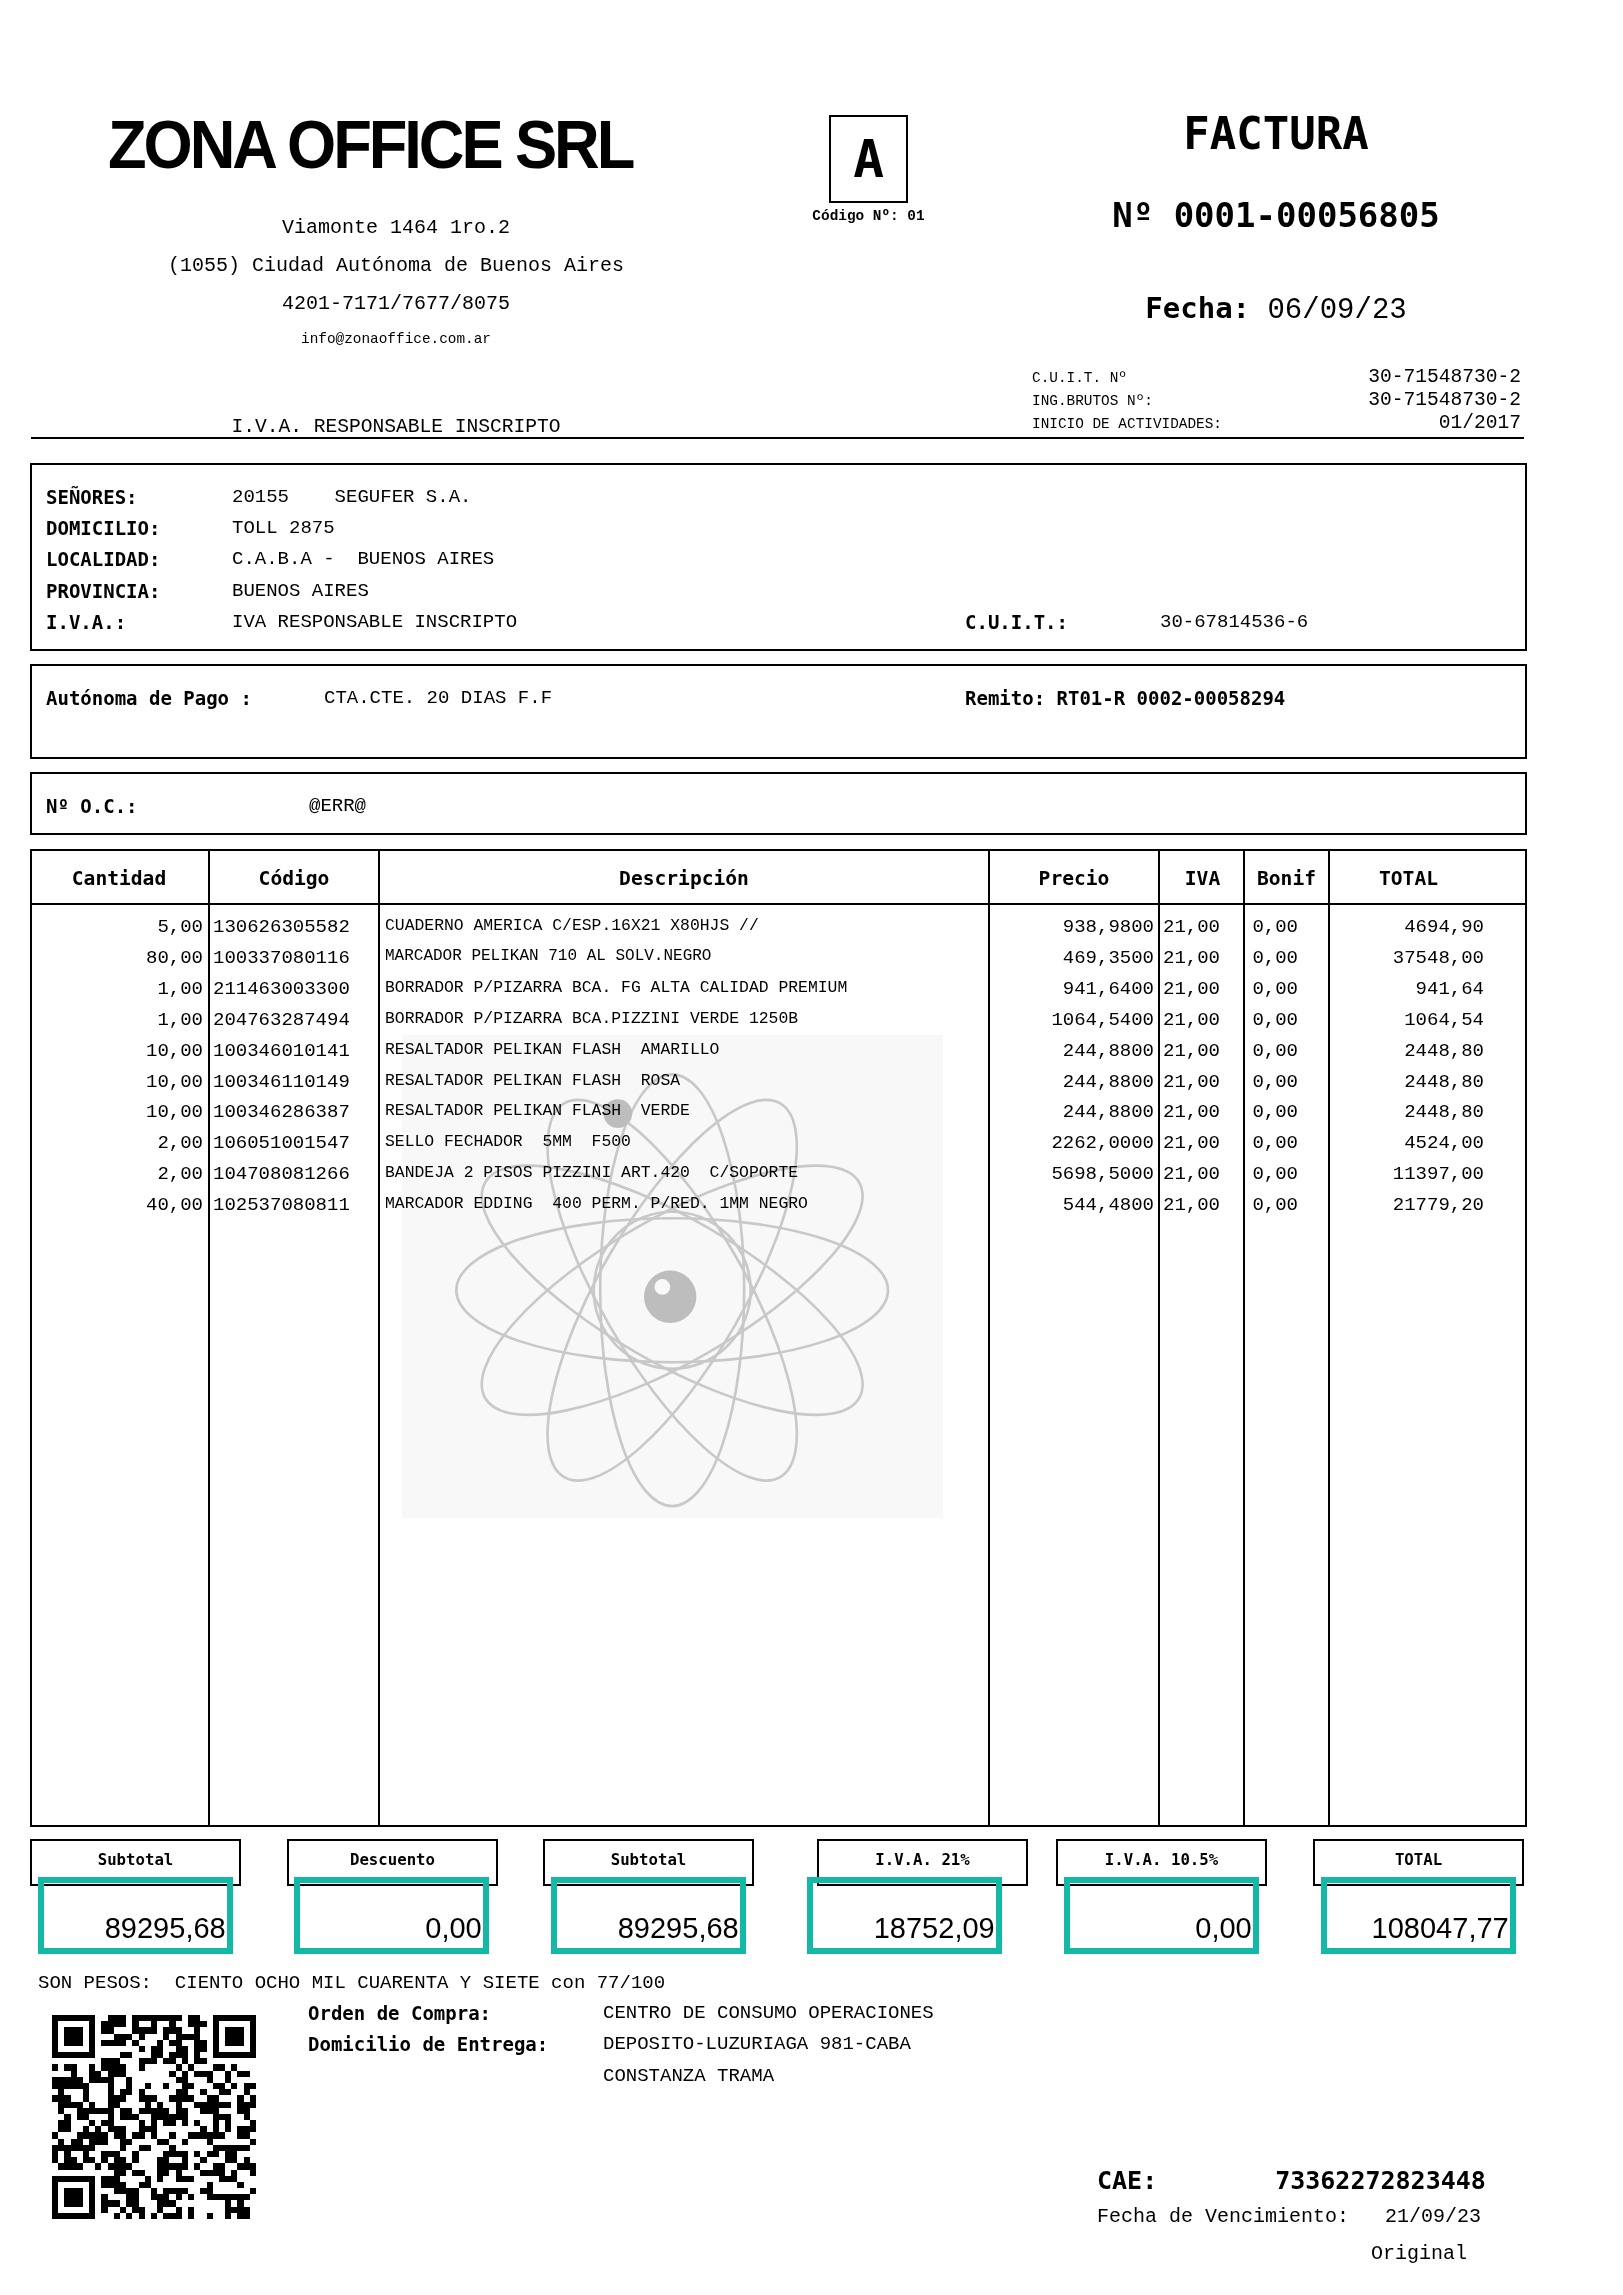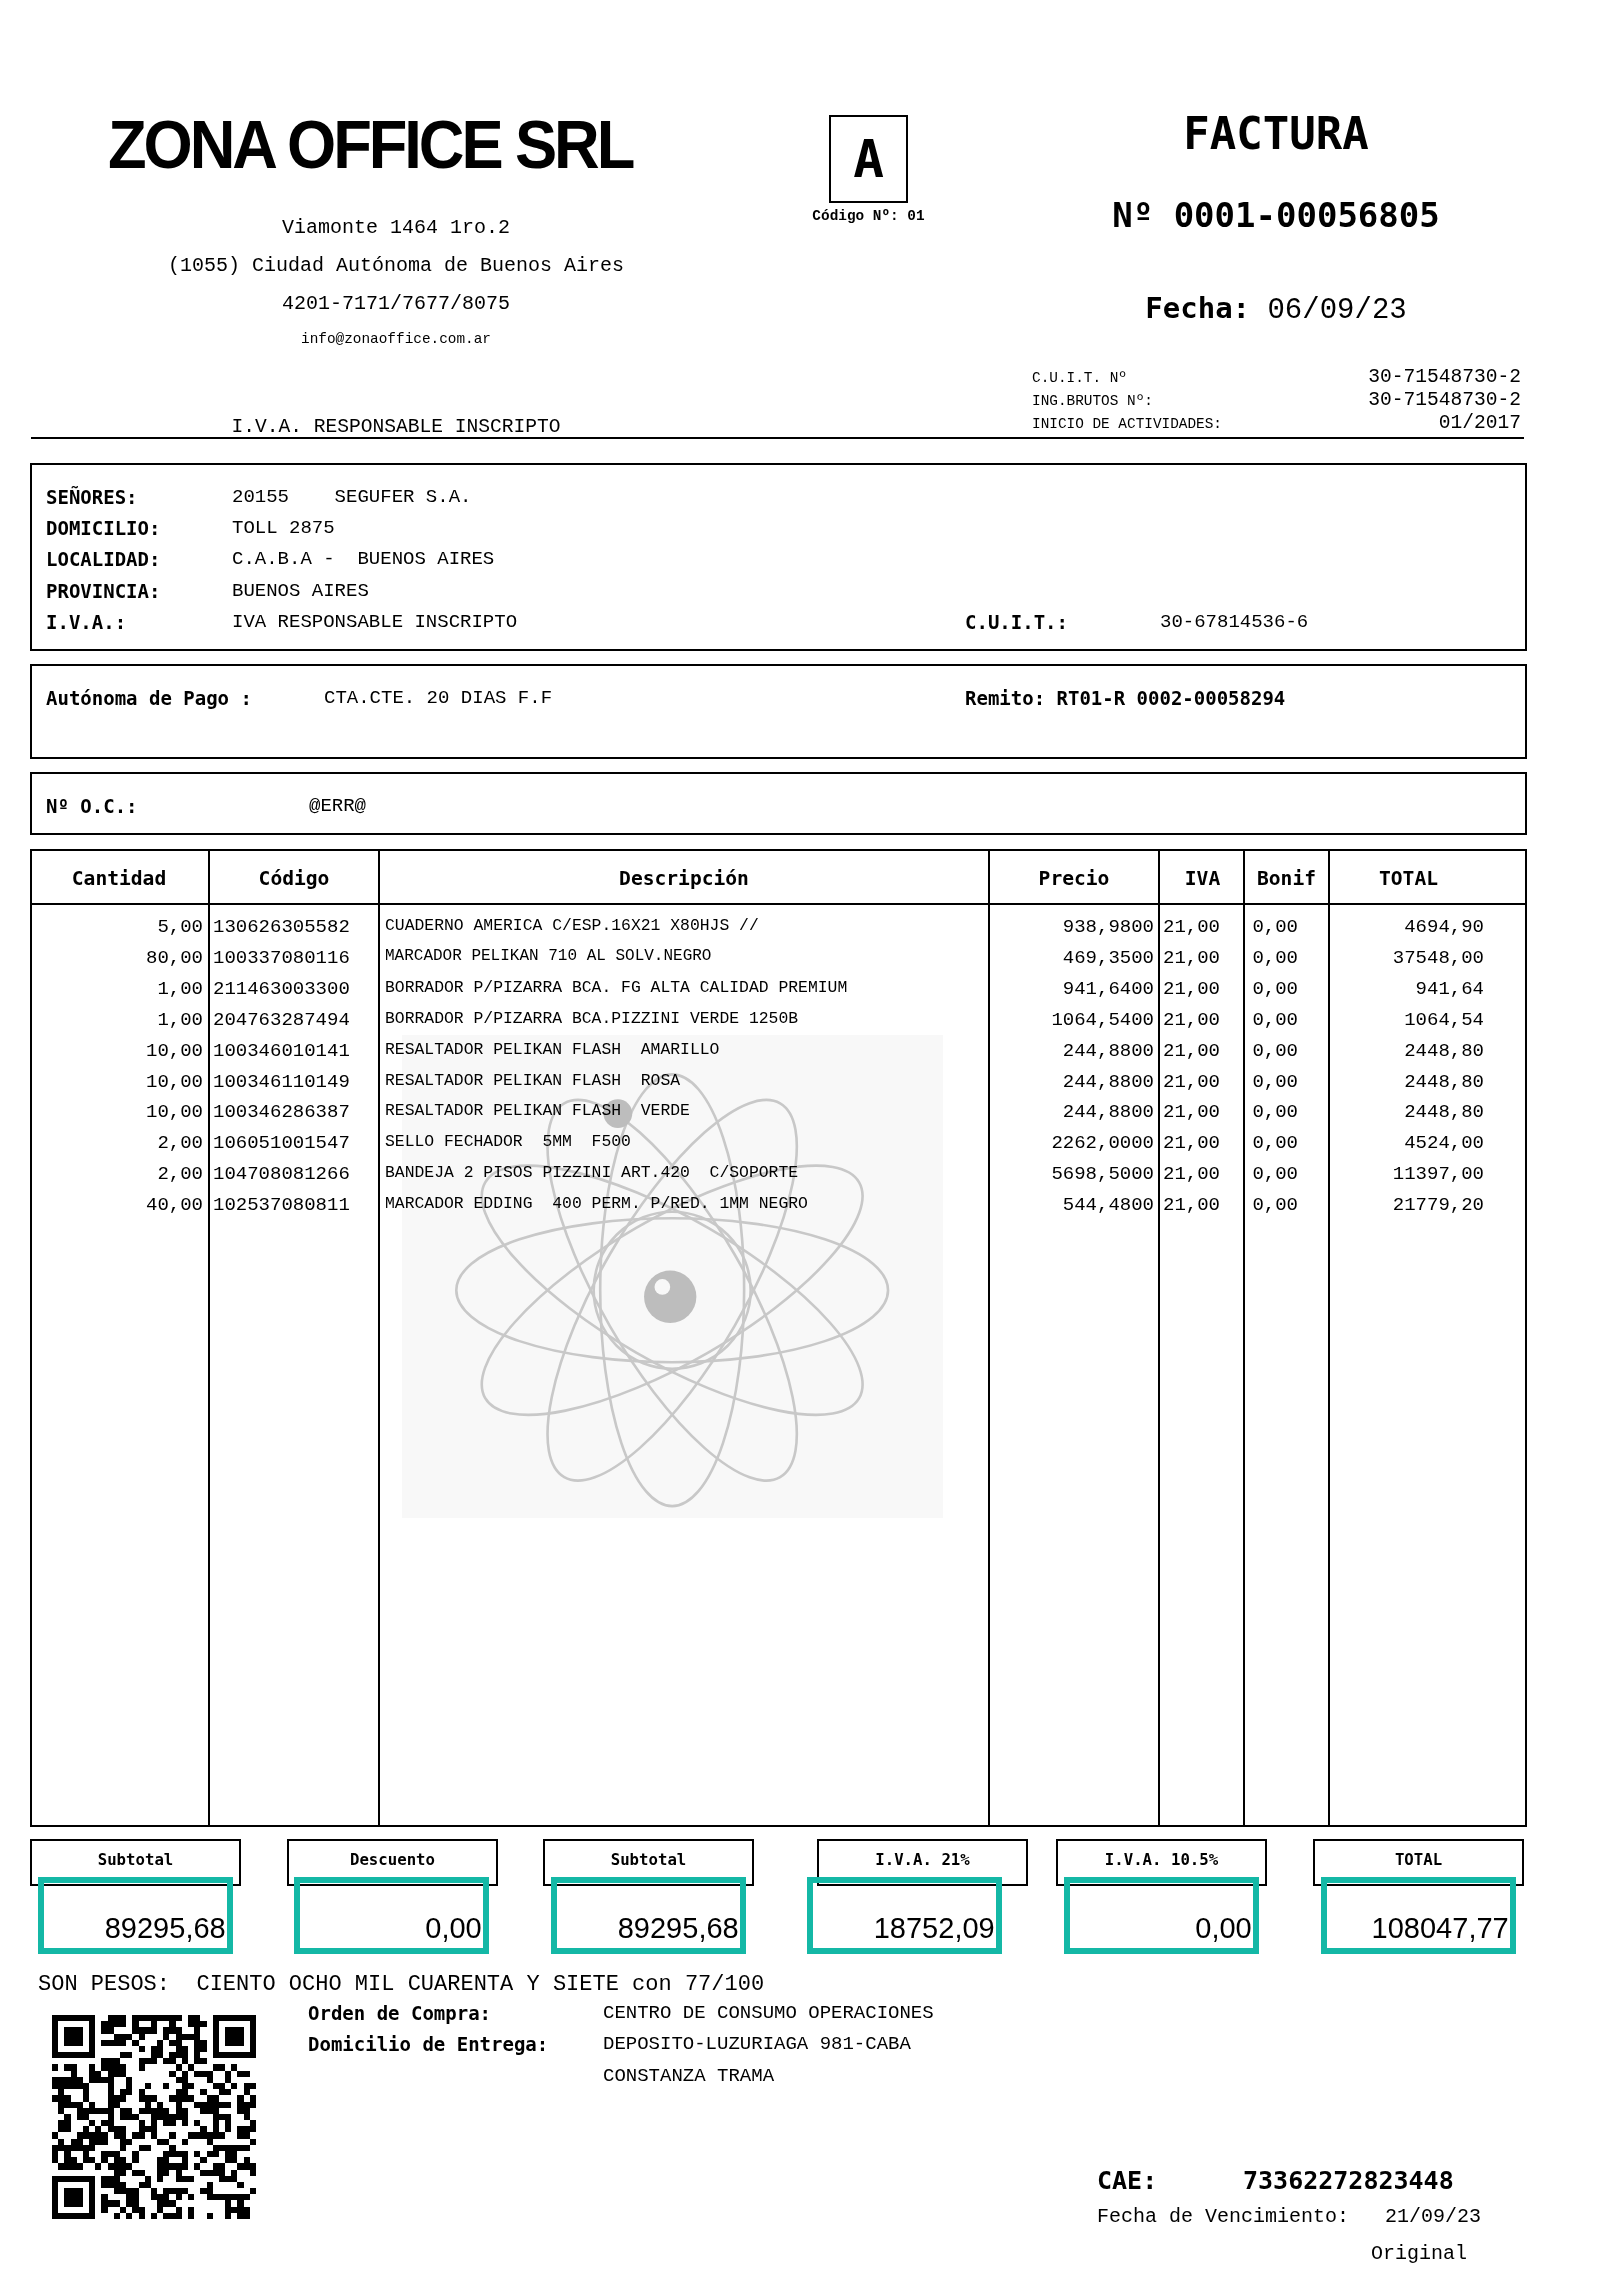--- a/index.html
+++ b/index.html
@@ -35,26 +35,26 @@
   .r { text-align: right; }
 
   
   #watermark { left: 402px; top: 1035px; width: 541px; height: 483px; background: #f8f8f8; }
 
   
   .tot-label { position: absolute; top: 1839px; width: 211px; height: 47px; border: 2px solid #000; box-sizing: border-box; text-align: center; font-size: 15.7px; font-weight: bold; padding-top: 9.2px; }
   .tot-value { position: absolute; top: 1877px; width: 195px; height: 77px; border: 6px solid #14b8a6; box-sizing: border-box; background: transparent; text-align: right; font-size: 29px; padding: 29px 1.3px 0 0; }
 
   
-  #son-pesos { left: 38px; top: 1972px; font-size: 22px; }
+  #son-pesos { left: 38px; top: 1972px; font-size: 19px; }
   .bot-label { left: 308px; font-size: 19px; font-weight: bold; }
   .bot-value { left: 603px; font-size: 19px; }
   #qr { left: 52px; top: 2015px; width: 204px; height: 204px; }
   #cae-label { left: 1097px; top: 2166px; font-size: 25px; font-weight: bold; }
-  #cae-value { left: 1243px; width: 275px; top: 2166px; text-align: left; font-size: 25px; font-weight: bold; }
+  #cae-value { left: 1243px; width: 275px; top: 2166px; text-align: center; font-size: 25px; font-weight: bold; }
   #vto-row { left: 1097px; top: 2205px; font-size: 20px; white-space: pre; }
   #original { left: 1371px; top: 2242px; font-size: 20px; }
 </style>
 </head>
 <body>
 
 <div id="company-name" class="abs sans">ZONA OFFICE SRL</div>
 <div class="abs mono addr-line" style="top:216px;">Viamonte 1464 1ro.2</div>
 <div class="abs mono addr-line" style="top:254px;">(1055) Ciudad Autónoma de Buenos Aires</div>
 <div class="abs mono addr-line" style="top:292px;">4201-7171/7677/8075</div>

